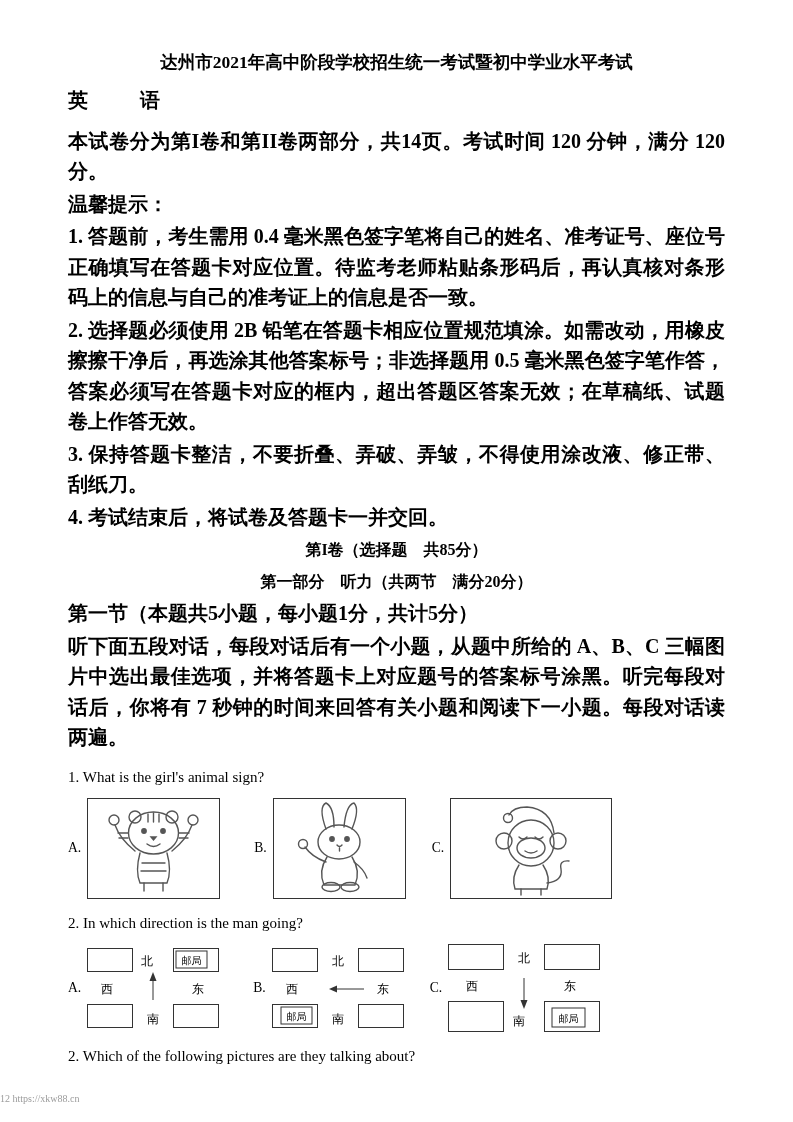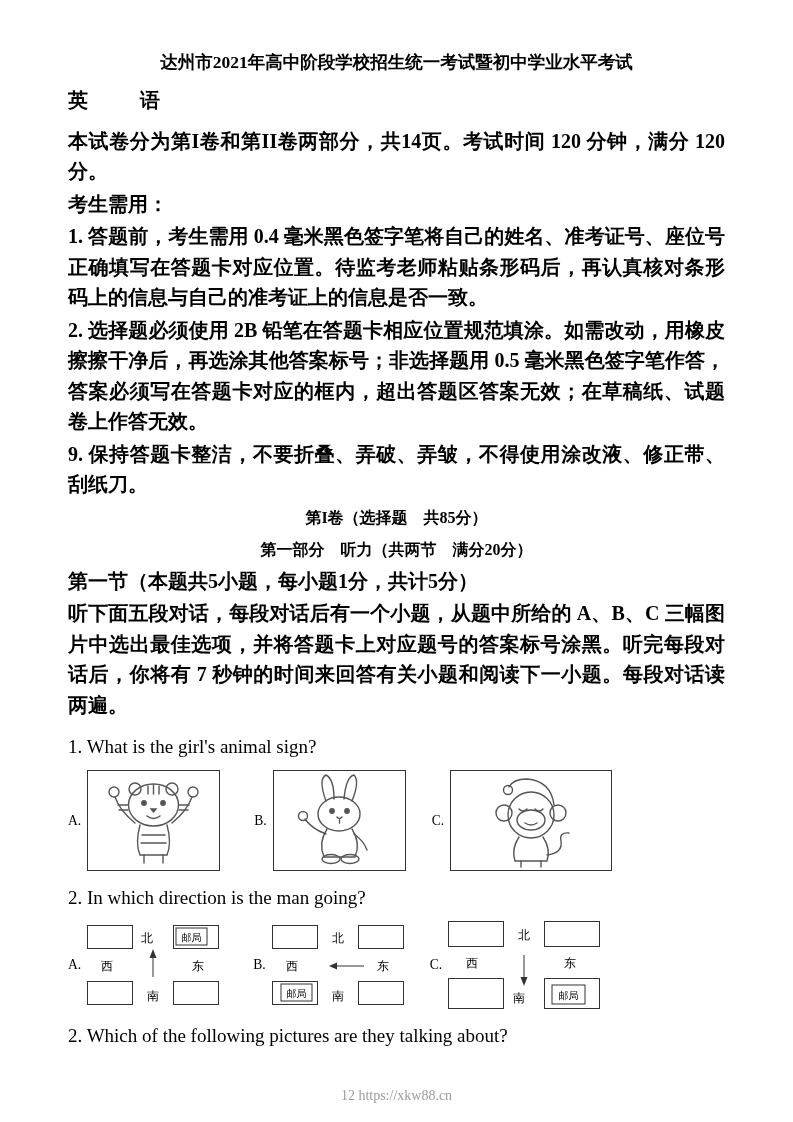--- a/index.html
+++ b/index.html
@@ -29,49 +29,50 @@
     font-size: 20px; font-weight: 700;
     line-height: 30.5px; text-align: justify;
     margin: 0 0 2px 0;
   }
   .heading-center {
     font-size: 16px; font-weight: 700;
     text-align: center; line-height: 32px;
     margin: 0;
   }
   .q {
-    font-size: 19px; font-weight: 400;
+    font-size: 15px; font-weight: 400;
     margin: 16px 0 12px 0;
   }
   .opts { display: flex; align-items: center; margin: 2px 0 6px 0; }
   .opt { display: flex; align-items: center; }
   .opt-a { margin-right: 34px; }
   .opt-b { margin-right: 26px; }
   .opt-label { font-size: 13.6px; margin-right: 6px; }
   .img-box { border: 1.2px solid #333; background: #fff; line-height: 0; }
   .diagram { line-height: 0; }
   .compass-text { font-family: "Liberation Serif", serif; }
   .footer {
     position: absolute; left: 0; bottom: 18px; width: 100%;
-    text-align: center; font-size: 14px; color: #9b9b9b;
+    text-align: left; font-size: 10px; color: #9b9b9b;
   }
 </style>
 </head>
 <body>
 
 <div class="page">
 
   <h1 class="title">达州市2021年高中阶段学校招生统一考试暨初中学业水平考试</h1>
   <div class="subject">英　　语</div>
 
   <p class="para">本试卷分为第I卷和第II卷两部分，共14页。考试时间 120 分钟，满分 120 分。</p>
-  <p class="para">考生需用：</p>
+  <p class="para">温馨提示：</p>
   <p class="para">1. 答题前，考生需用 0.4 毫米黑色签字笔将自己的姓名、准考证号、座位号正确填写在答题卡对应位置。待监考老师粘贴条形码后，再认真核对条形码上的信息与自己的准考证上的信息是否一致。</p>
   <p class="para">2. 选择题必须使用 2B 铅笔在答题卡相应位置规范填涂。如需改动，用橡皮擦擦干净后，再选涂其他答案标号；非选择题用 0.5 毫米黑色签字笔作答，答案必须写在答题卡对应的框内，超出答题区答案无效；在草稿纸、试题卷上作答无效。</p>
-  <p class="para">9. 保持答题卡整洁，不要折叠、弄破、弄皱，不得使用涂改液、修正带、刮纸刀。</p>
+  <p class="para">3. 保持答题卡整洁，不要折叠、弄破、弄皱，不得使用涂改液、修正带、刮纸刀。</p>
+  <p class="para">4. 考试结束后，将试卷及答题卡一并交回。</p>
 
   <div class="heading-center">第I卷（选择题　共85分）</div>
   <div class="heading-center">第一部分　听力（共两节　满分20分）</div>
   <p class="para">第一节（本题共5小题，每小题1分，共计5分）</p>
   <p class="para">听下面五段对话，每段对话后有一个小题，从题中所给的 A、B、C 三幅图片中选出最佳选项，并将答题卡上对应题号的答案标号涂黑。听完每段对话后，你将有 7 秒钟的时间来回答有关小题和阅读下一小题。每段对话读两遍。</p>
 
   <p class="q">1. What is the girl's animal sign?</p>
 
   <div class="opts">
     <div class="opt opt-a">

